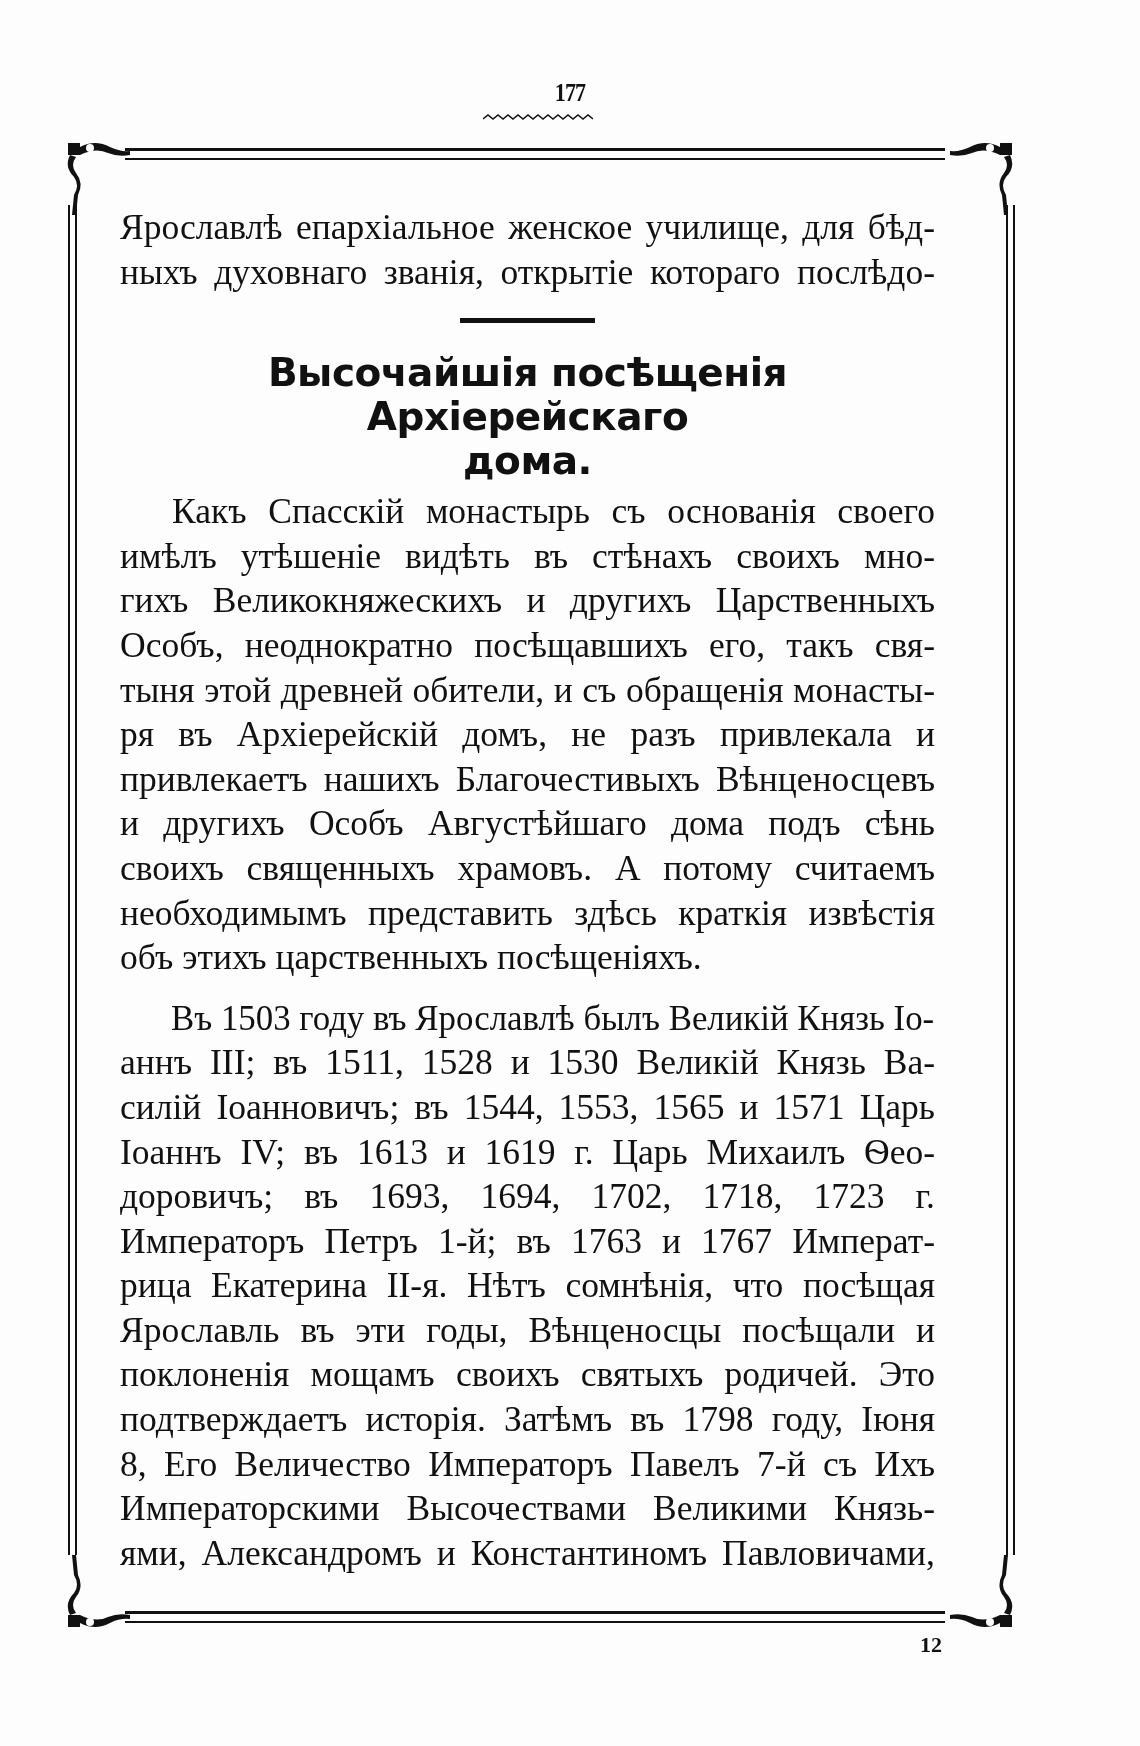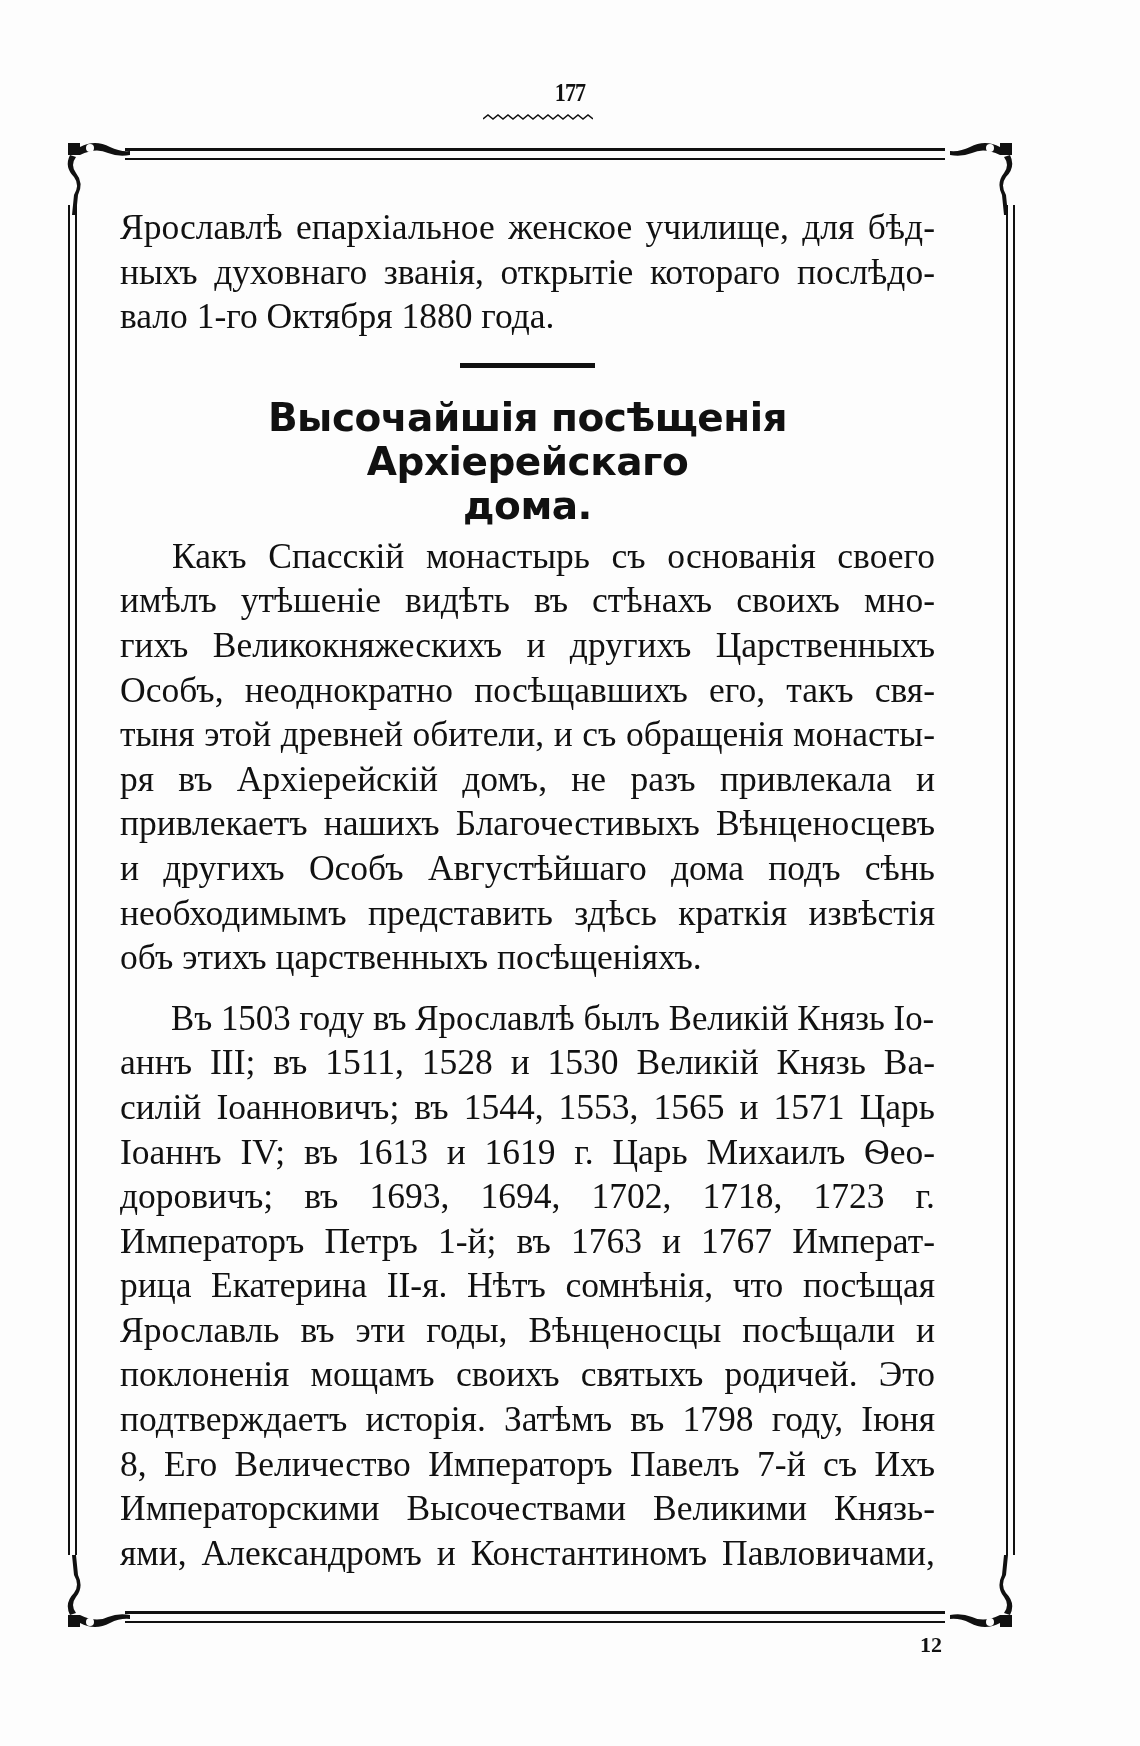--- a/index.html
+++ b/index.html
@@ -90,41 +90,41 @@
   <svg viewBox="0 0 70 80">
       <path d="M8 8 h12 v12 h-12 z M20 12 q15 -8 30 0 q10 5 20 4 v4 q-12 2 -22 -2 q-12 -6 -28 2 z M10 20 q-6 12 4 22 q6 8 0 18 l-2 20 h4 l2 -20 q6 -12 -2 -22 q-6 -8 0 -16 z" fill="#111"></path>
       <circle cx="30" cy="13" r="4" fill="#fdfdfd"></circle>
     </svg>
 </div>
 
 <div class="content">
   <div>
     <span class="line" style="display: block;">Ярославлѣ епархіальное женское училище, для бѣд-</span>
     <span class="line" style="display: block;">ныхъ духовнаго званія, открытіе котораго послѣдо-</span>
-    <span class="line last" style="display: block;">вало 1-го Октября 1880 года.</span>
   </div>
 
   <div class="rule"></div>
 
   <div class="heading">
     <div>Высочайшія посѣщенія Архіерейскаго</div>
     <div>дома.</div>
   </div>
 
   <div style="height:6px"></div>
 
   <div>
     <span class="line indent" style="display: block;">Какъ Спасскій монастырь съ основанія своего</span>
     <span class="line" style="display: block;">имѣлъ утѣшеніе видѣть въ стѣнахъ своихъ мно-</span>
     <span class="line" style="display: block;">гихъ Великокняжескихъ и другихъ Царственныхъ</span>
     <span class="line" style="display: block;">Особъ, неоднократно посѣщавшихъ его, такъ свя-</span>
     <span class="line" style="display: block;">тыня этой древней обители, и съ обращенія монасты-</span>
     <span class="line" style="display: block;">ря въ Архіерейскій домъ, не разъ привлекала и</span>
     <span class="line" style="display: block;">привлекаетъ нашихъ Благочестивыхъ Вѣнценосцевъ</span>
     <span class="line" style="display: block;">и другихъ Особъ Августѣйшаго дома подъ сѣнь</span>
+    <span class="line" style="display: block;">своихъ священныхъ храмовъ. А потому считаемъ</span>
     <span class="line" style="display: block;">необходимымъ представить здѣсь краткія извѣстія</span>
     <span class="line last" style="display: block;">объ этихъ царственныхъ посѣщеніяхъ.</span>
   </div>
 
   <div class="para-gap"></div>
 
   <div>
     <span class="line indent" style="display: block; transform: scaleX(0.981); transform-origin: left center; text-align-last: left;">Въ 1503 году въ Ярославлѣ былъ Великій Князь Іо-</span>
     <span class="line" style="display: block;">аннъ III; въ 1511, 1528 и 1530 Великій Князь Ва-</span>
     <span class="line" style="display: block;">силій Іоанновичъ; въ 1544, 1553, 1565 и 1571 Царь</span>

